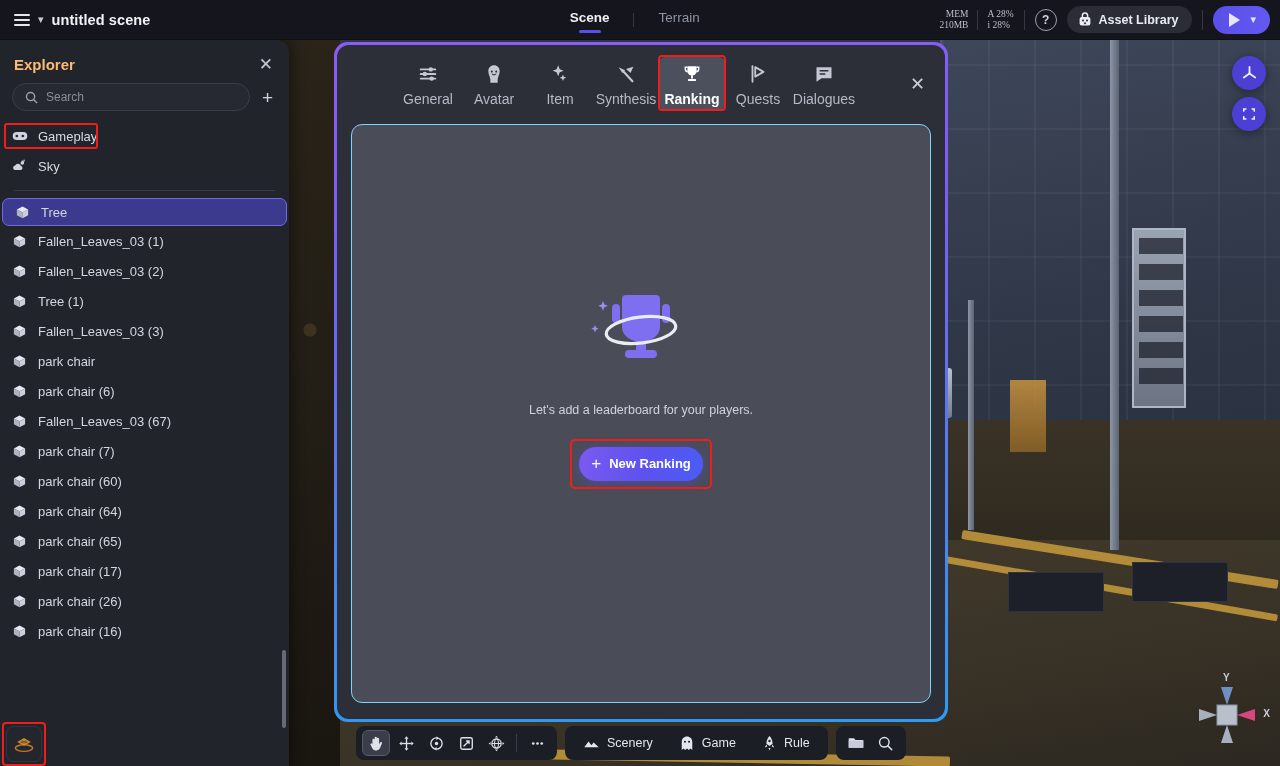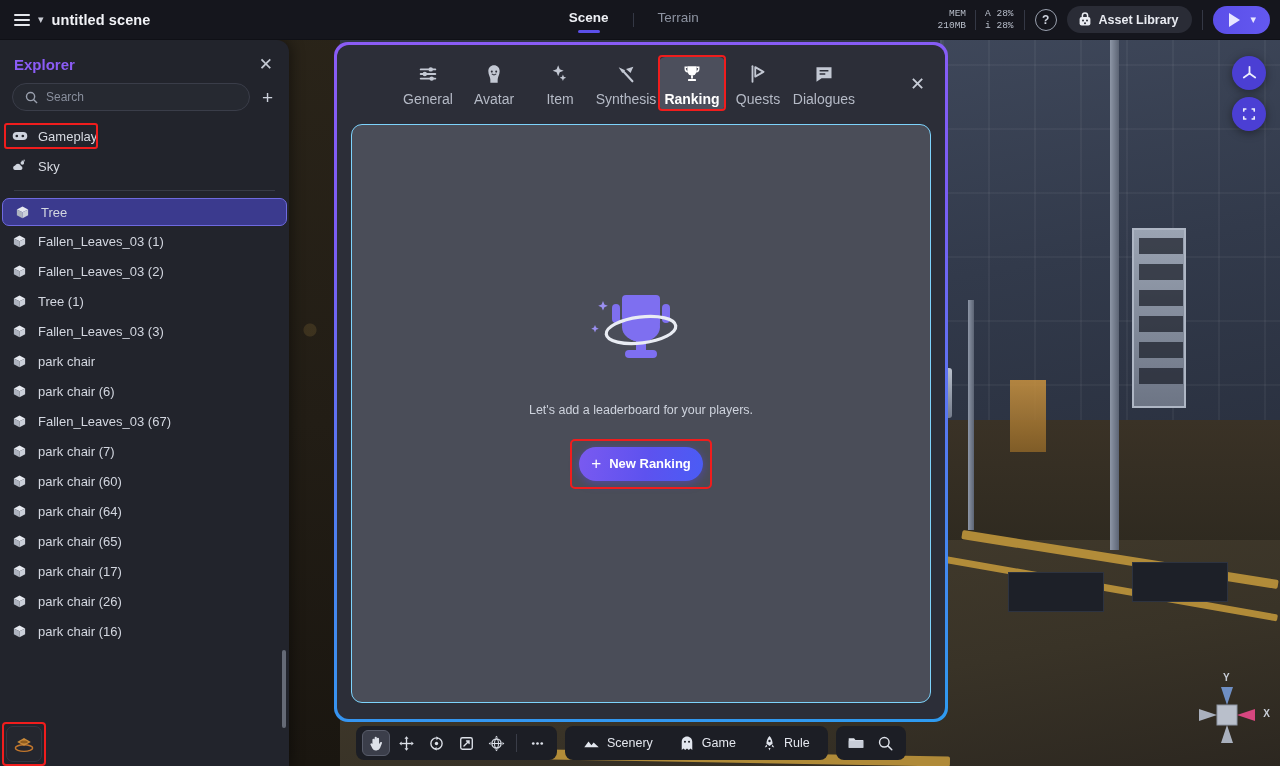--- a/index.html
+++ b/index.html
@@ -102,21 +102,21 @@
   .vtab.active { color: #eef0f5; font-weight: 600; }
   .vtab.active::after {
     content: ""; position: absolute; left: 50%; transform: translateX(-50%);
     bottom: 0px; width: 22px; height: 3px; border-radius: 2px; background: #5b4fe9;
   }
   .tb-sep { width: 1px; height: 14px; background: #343845; }
 
   .tb-right { display: flex; align-items: center; gap: 10px; padding-right: 10px; }
   .stats { display: flex; align-items: center; gap: 9px; }
   .stat-col { display: flex; flex-direction: column; align-items: flex-end; gap: 1px;
-              font-size: 9.5px; color: #b9bfcb; font-family: Liberation Mono, monospace; }
+              font-size: 9.5px; color: #b9bfcb; font-family: Liberation Serif, serif; }
   .stat-col.left { align-items: flex-end; }
   .stat-col.right { align-items: flex-start; }
   .stat-div { width: 1px; height: 20px; background: #343845; }
   .help-btn {
     width: 22px; height: 22px; border-radius: 50%; border: 1.6px solid #9aa1af;
     display: flex; align-items: center; justify-content: center;
     font-size: 12px; font-weight: 700; color: #cfd4de; cursor: pointer;
   }
   .asset-btn {
     display: flex; align-items: center; gap: 7px; height: 27px; padding: 0 14px 0 11px;
@@ -140,21 +140,21 @@
     position: absolute; left: 0; top: 40px; width: 289px; height: 726px;
     background: #22242c; z-index: 30;
     border-top-right-radius: 12px;
     box-shadow: 2px 0 14px rgba(0,0,0,.45);
     display: flex; flex-direction: column;
   }
   .exp-head {
     display: flex; align-items: center; justify-content: space-between;
     padding: 16px 14px 8px 14px;
   }
-  .exp-title { font-size: 15px; font-weight: 700; color: #8b5cf6; }
+  .exp-title { font-size: 15px; font-weight: 700; color: #fdba74; }
   .exp-close { font-size: 17px; color: #c3c8d2; cursor: pointer; line-height: 1; padding: 0 2px; }
   .exp-searchrow { display: flex; align-items: center; gap: 8px; padding: 2px 12px 10px 12px; }
   .exp-search {
     flex: 1; display: flex; align-items: center; gap: 8px; height: 28px;
     border-radius: 14px; border: 1px solid #3a3d49; background: #262931; padding: 0 12px;
   }
   .exp-search input {
     flex: 1; background: transparent; border: none; outline: none;
     color: #d9dce4; font-size: 12px; font-family: "Liberation Sans", sans-serif;
   }

